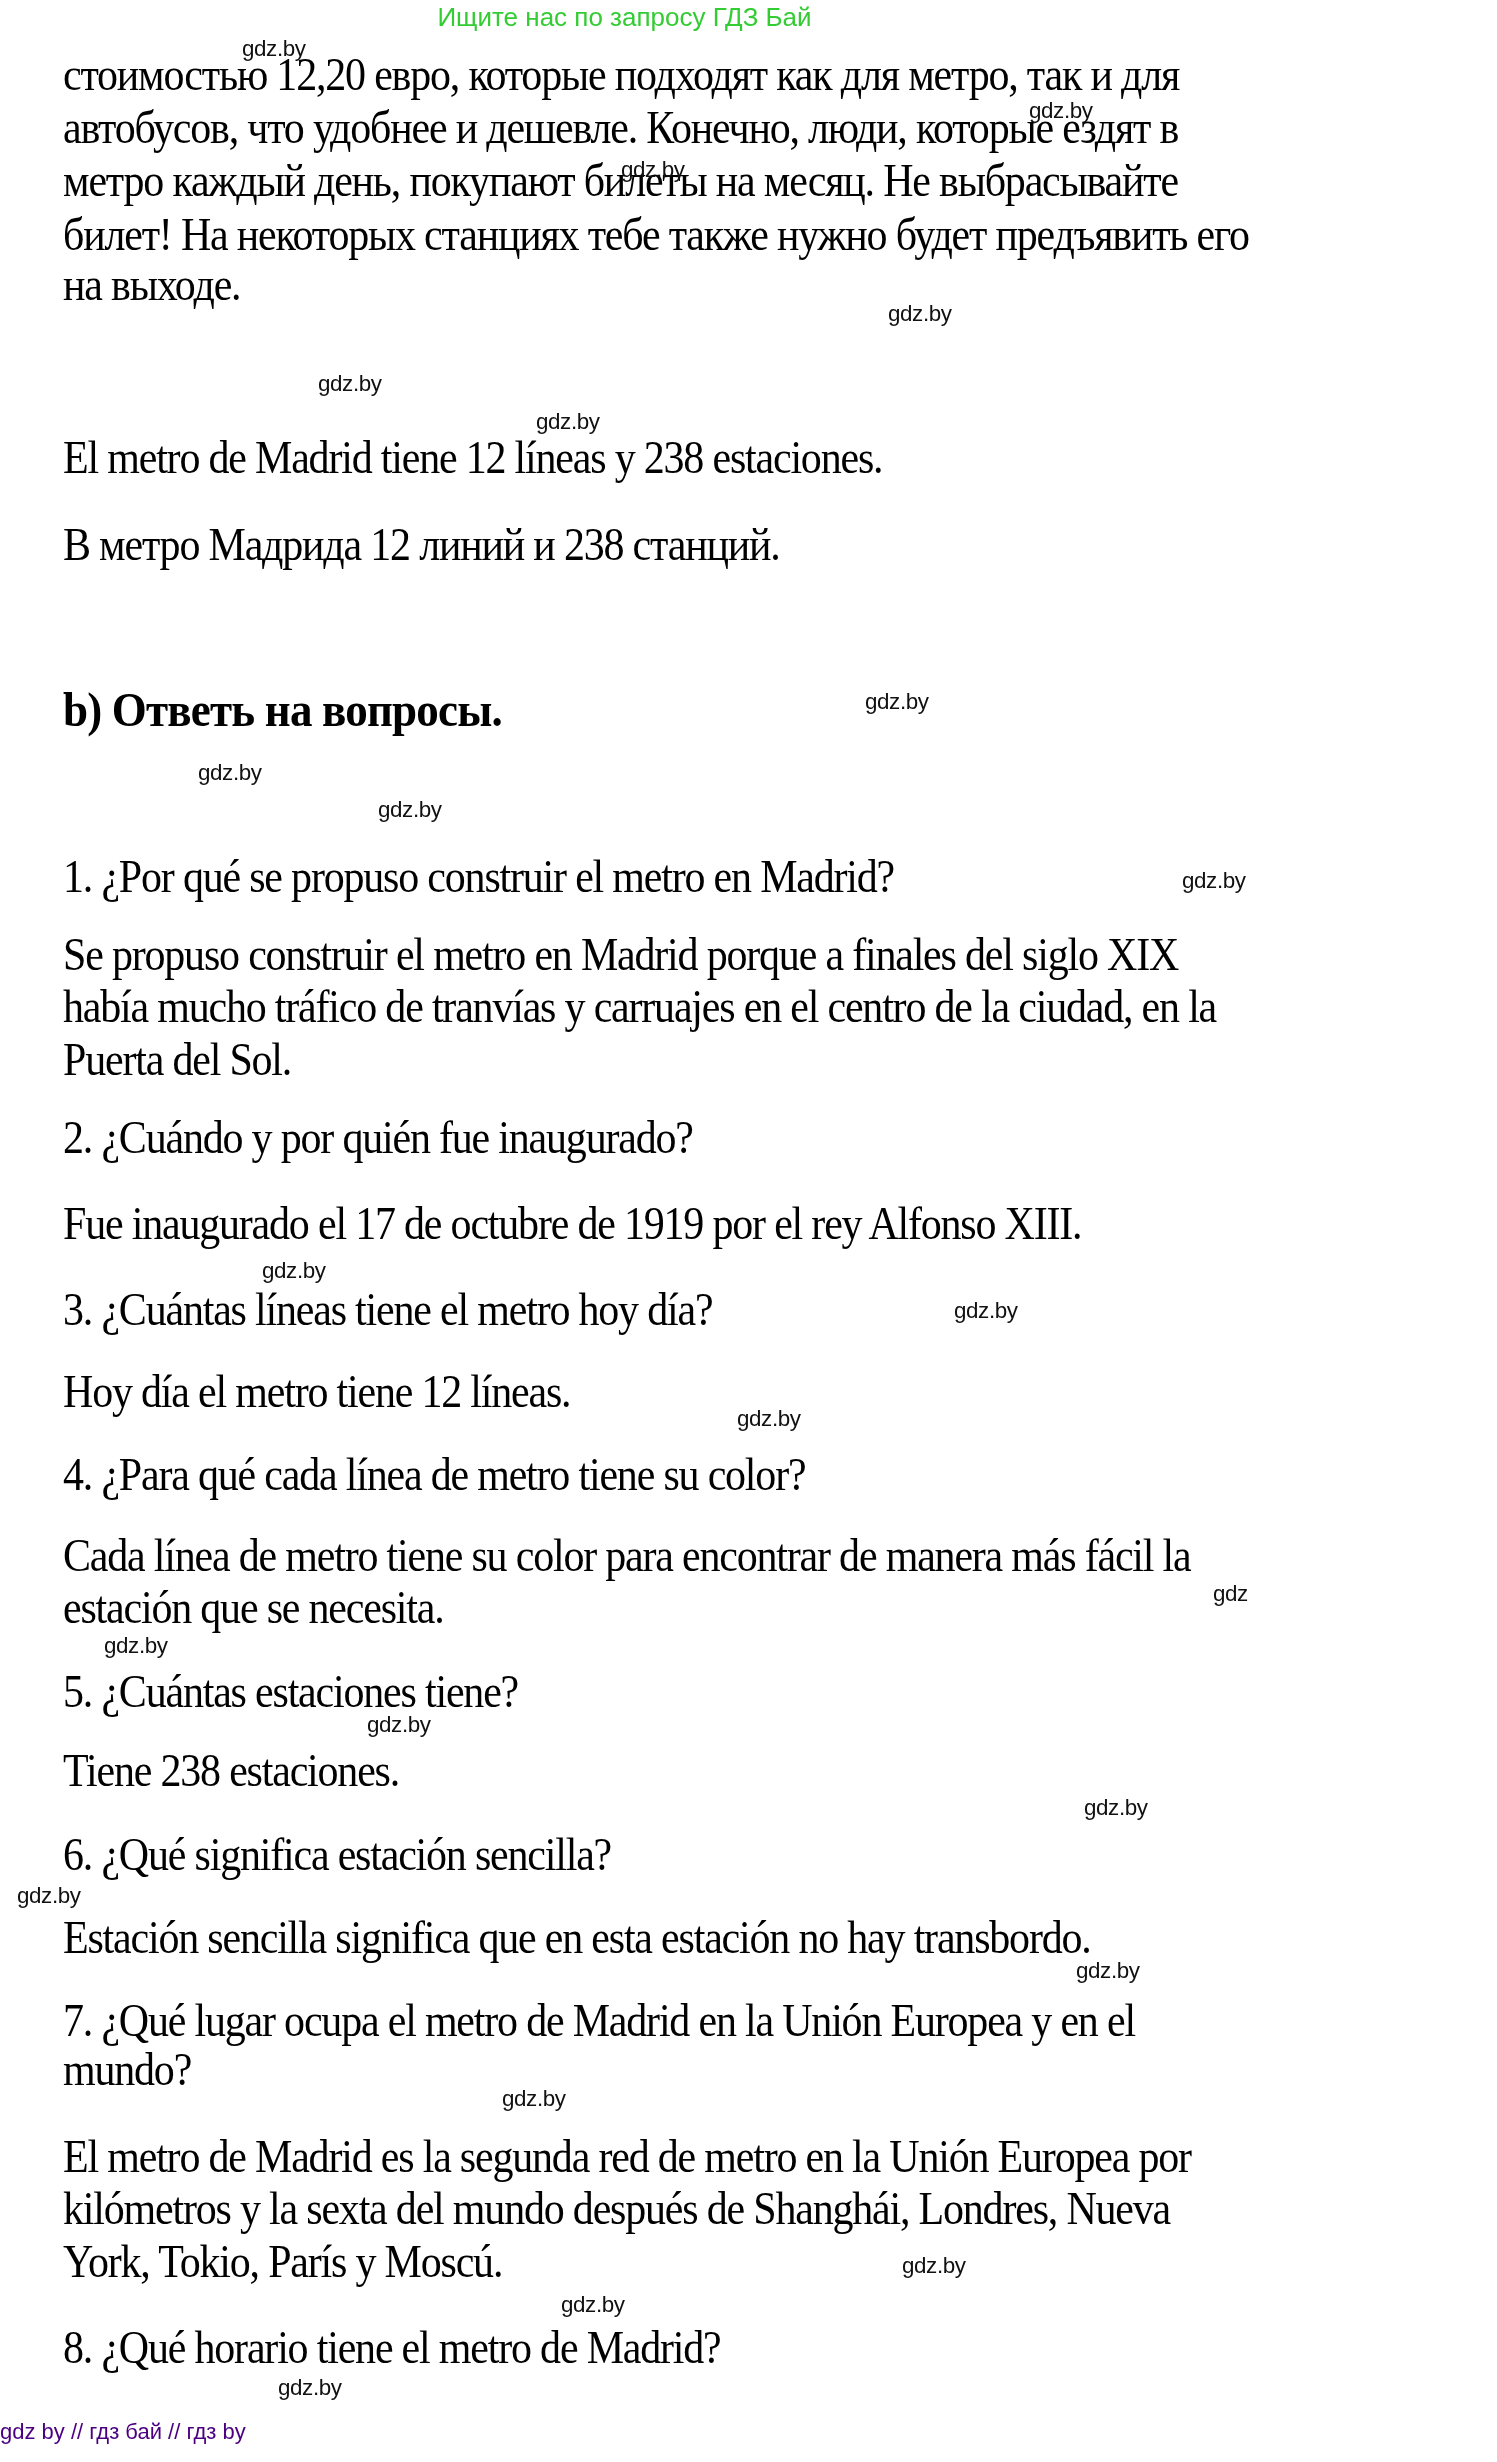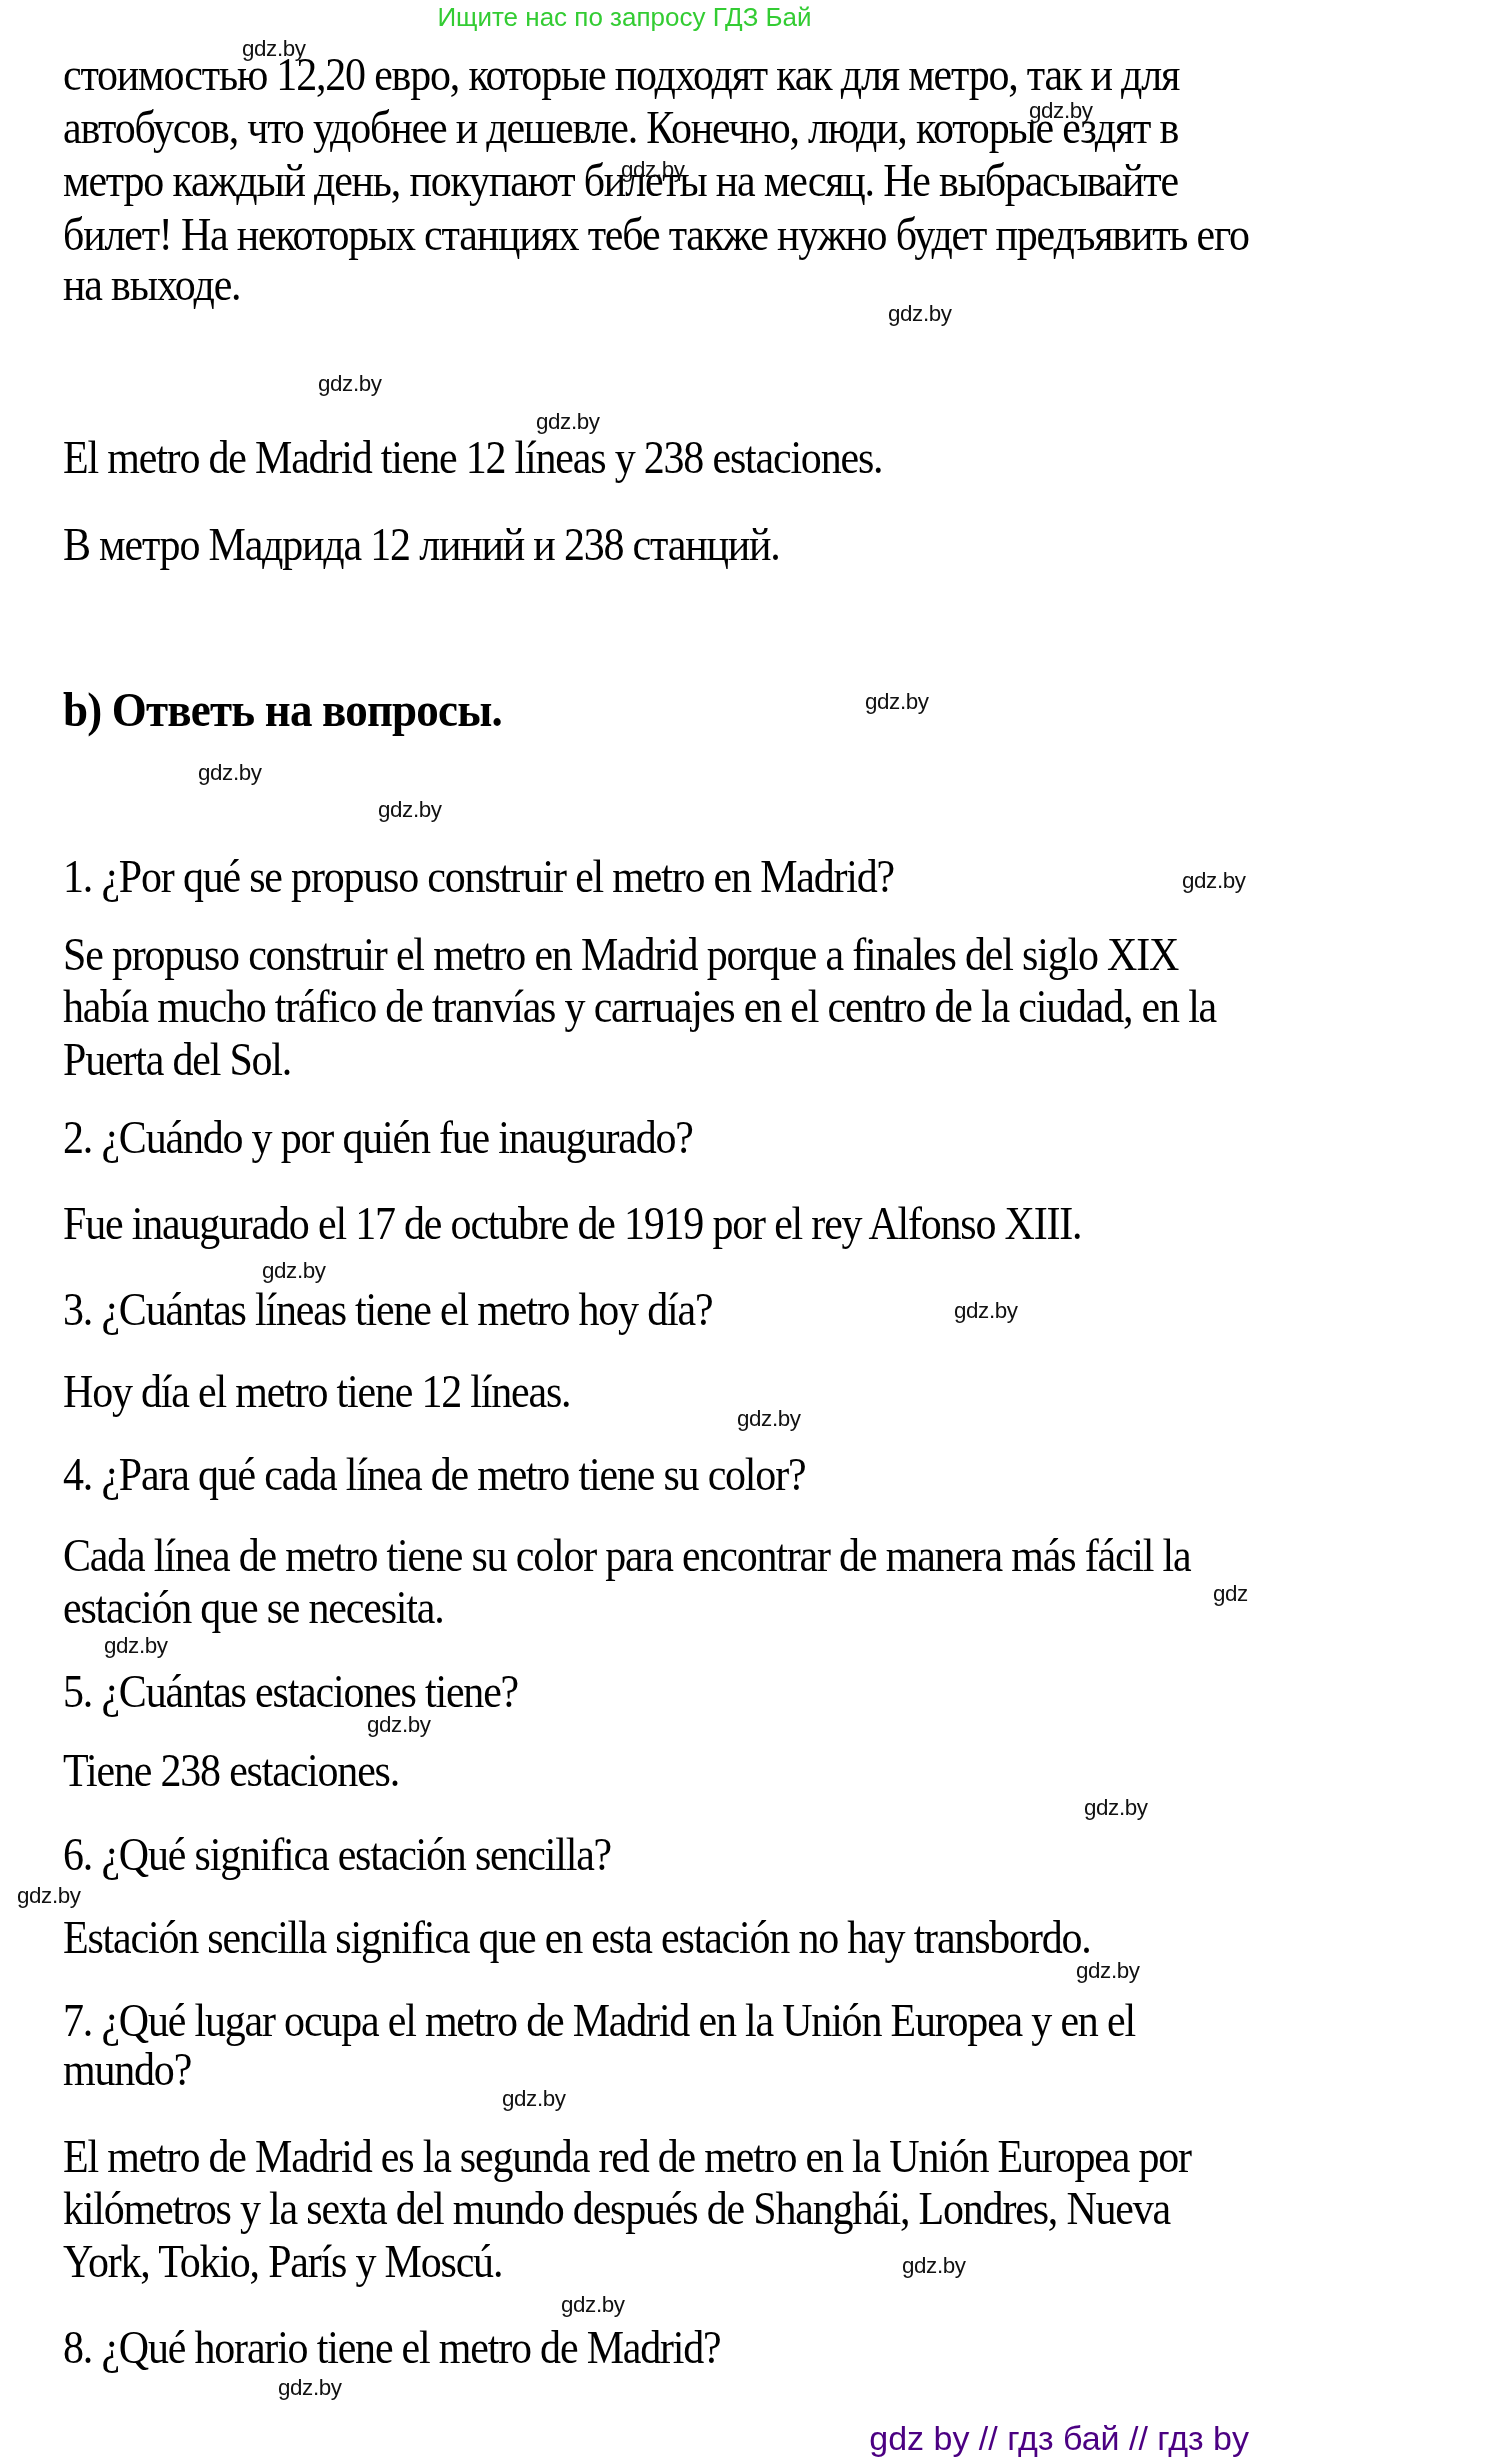--- a/index.html
+++ b/index.html
@@ -17,23 +17,23 @@
     top: 1.5px; left: 0; width: 100%;
     text-align: center;
     font-family: "Liberation Sans", sans-serif;
     font-size: 26px;
     color: var(--c-header, #33cc33);
     white-space: nowrap;
   }
   .banner-bottom {
     position: absolute;
     top: 2419px; left: 0; width: 100%;
-    text-align: right;
+    text-align: left;
     font-family: "Liberation Sans", sans-serif;
-    font-size: 34px;
+    font-size: 22px;
     color: var(--c-footer, #4b0082);
     white-space: nowrap;
   }
   .line {
     position: absolute;
     left: 63px;
     font-size: 42px;
     letter-spacing: -1.2px;
     white-space: nowrap;
     line-height: 1.0;

